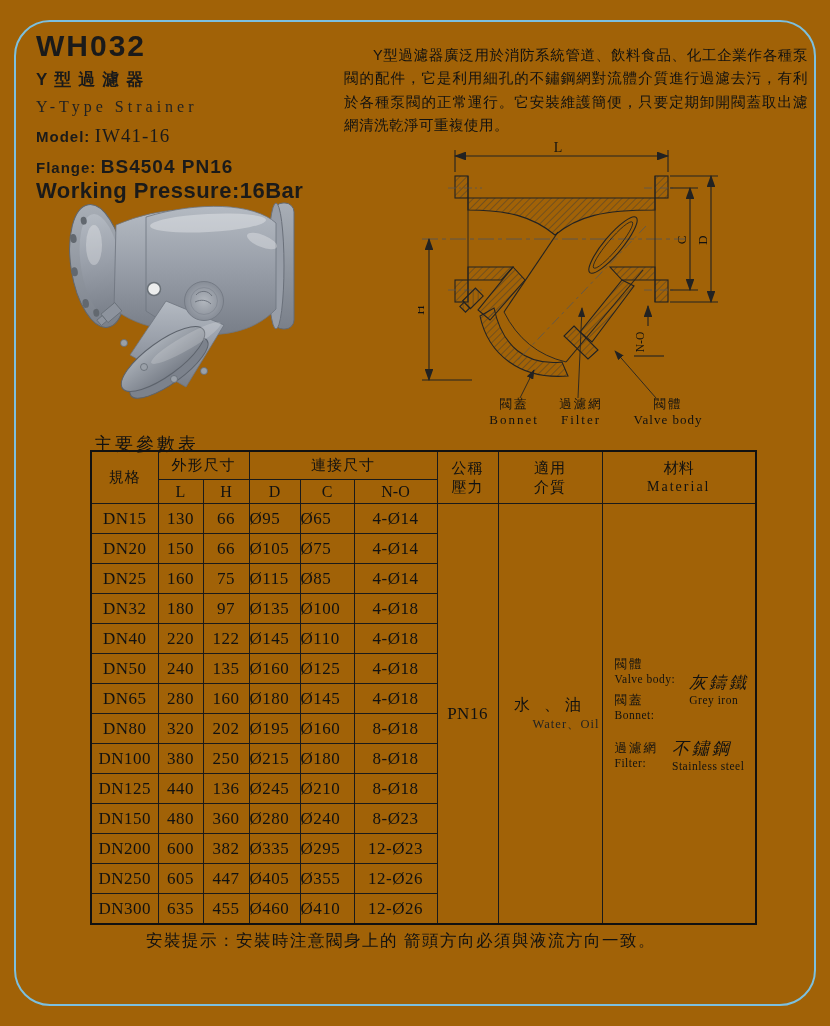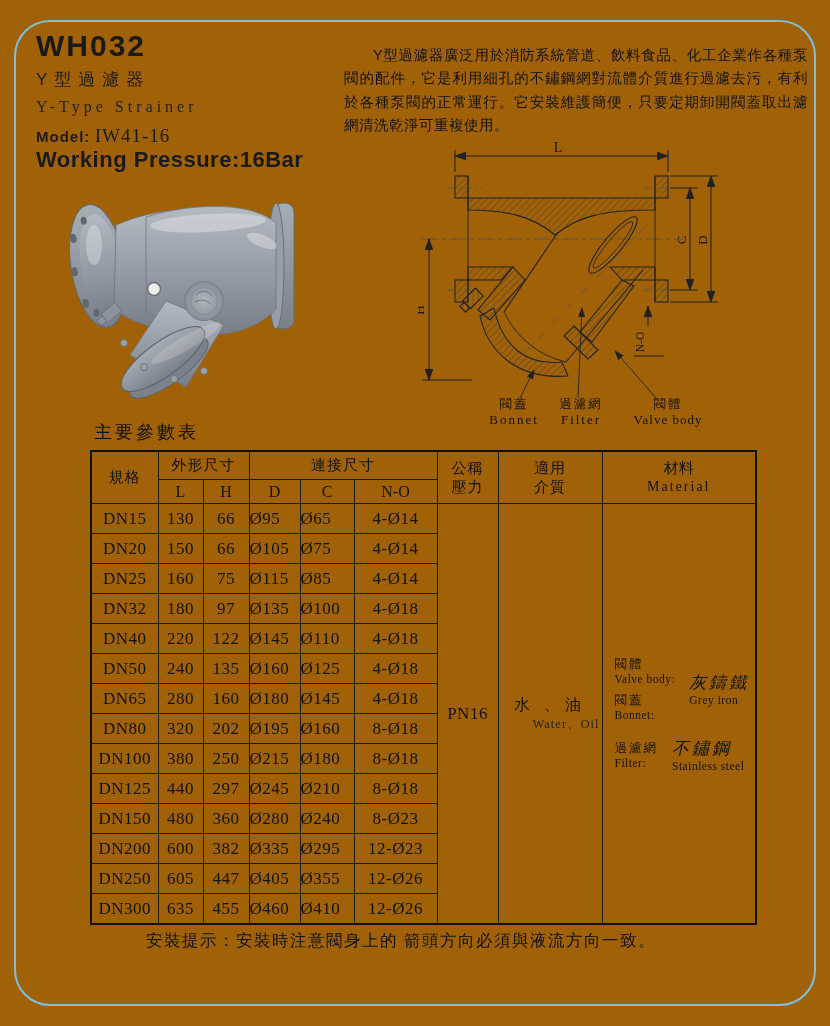--- a/index.html
+++ b/index.html
@@ -3,36 +3,36 @@
 <meta charset="utf-8">
 <style>
   html,body{margin:0;padding:0;background:#fff;}
   #page{position:relative;width:830px;height:1026px;background:#a16207;overflow:hidden;
         font-family:"Liberation Sans",sans-serif;color:#1a1a1a;}
   #frame{position:absolute;left:14px;top:20px;width:798px;height:982px;
          border:2px solid #7cc0e0;border-radius:36px;}
   
   .hdr{position:absolute;left:36px;top:30px;width:300px;}
   .code{font-size:30px;font-weight:700;letter-spacing:2px;line-height:1.05;}
-  .tzh{font-size:17px;letter-spacing:7px;margin-top:6px;}
+  .tzh{font-size:17px;letter-spacing:7px;margin-top:6px;font-weight:bold;}
   .ten{font-family:"Liberation Serif",serif;font-size:16px;letter-spacing:4px;margin-top:7px;color:#222;}
   .kv{margin-top:9px;white-space:nowrap;}
   .kv .lab{font-weight:700;font-size:15px;letter-spacing:1px;}
   .valser{font-family:"Liberation Serif",serif;font-size:19px;letter-spacing:1px;}
   .valbold{font-weight:700;font-size:19px;letter-spacing:1px;}
   .kv3{margin-top:0;font-weight:700;font-size:22px;letter-spacing:.5px;}
   
   .desc{position:absolute;left:344px;top:44px;width:464px;font-size:14.5px;line-height:1.62;
         text-align:justify;text-indent:2em;letter-spacing:.5px;color:#111;}
   
   .photo{position:absolute;left:58px;top:183px;}
   .draw{position:absolute;left:418px;top:140px;}
   .draw text{font-family:"Liberation Serif",serif;fill:#111;}
   
-  .tbl-title{position:absolute;left:94px;top:420px;font-size:18px;letter-spacing:3px;color:#111;}
+  .tbl-title{position:absolute;left:94px;top:432px;font-size:18px;letter-spacing:3px;color:#111;}
   .spec-table{position:absolute;left:90px;top:450px;width:665px;border-collapse:collapse;
               table-layout:fixed;font-family:"Liberation Serif",serif;color:#111;}
   .spec-table th,.spec-table td{border:1.6px solid #1a1a1a;padding:0;text-align:center;
               font-weight:normal;overflow:hidden;}
   .spec-table{border:2.5px solid #111;}
   .h-zh{font-size:15px;letter-spacing:1px;height:27px;}
   .h-sub{font-size:16px;height:23px;}
   .h-two{line-height:1.25;font-size:15px;letter-spacing:1px;}
   .h-mat{line-height:1.25;font-size:15px;}
   .h-mat .en{font-size:14px;letter-spacing:2px;}
@@ -59,20 +59,24 @@
 <div id="page">
   <div id="frame"></div>
 
   <div class="hdr">
     <div class="code">WH032</div>
     <div class="tzh">Y型過濾器</div>
     <div class="ten">Y-Type Strainer</div>
     <div class="kv">
       <span class="lab">Model:</span>
       <span class="valser">IW41-16</span>
+    </div>
+    <div class="kv">
+      <span class="lab">Flange:</span>
+      <span class="valbold">BS4504 PN16</span>
     </div>
     <div class="kv3">
       <span>Working Pressure:</span><span>16Bar</span>
     </div>
   </div>
 
   <div class="desc">Y型過濾器廣泛用於消防系統管道、飲料食品、化工企業作各種泵閥的配件，它是利用細孔的不鏽鋼網對流體介質進行過濾去污，有利於各種泵閥的正常運行。它安裝維護簡便，只要定期卸開閥蓋取出濾網清洗乾淨可重複使用。</div>
 
   <svg class="photo" width="330" height="235" viewBox="0 0 330 235">
     <defs>
@@ -345,21 +349,21 @@
           <td class="c0">DN100</td>
           <td class="c1">380</td>
           <td class="c2">250</td>
           <td class="c3">Ø215</td>
           <td class="c4">Ø180</td>
           <td class="c5">8-Ø18</td>
         </tr>
         <tr>
           <td class="c0">DN125</td>
           <td class="c1">440</td>
-          <td class="c2">297</td>
+          <td class="c2">136</td>
           <td class="c3">Ø245</td>
           <td class="c4">Ø210</td>
           <td class="c5">8-Ø18</td>
         </tr>
         <tr>
           <td class="c0">DN150</td>
           <td class="c1">480</td>
           <td class="c2">360</td>
           <td class="c3">Ø280</td>
           <td class="c4">Ø240</td>

